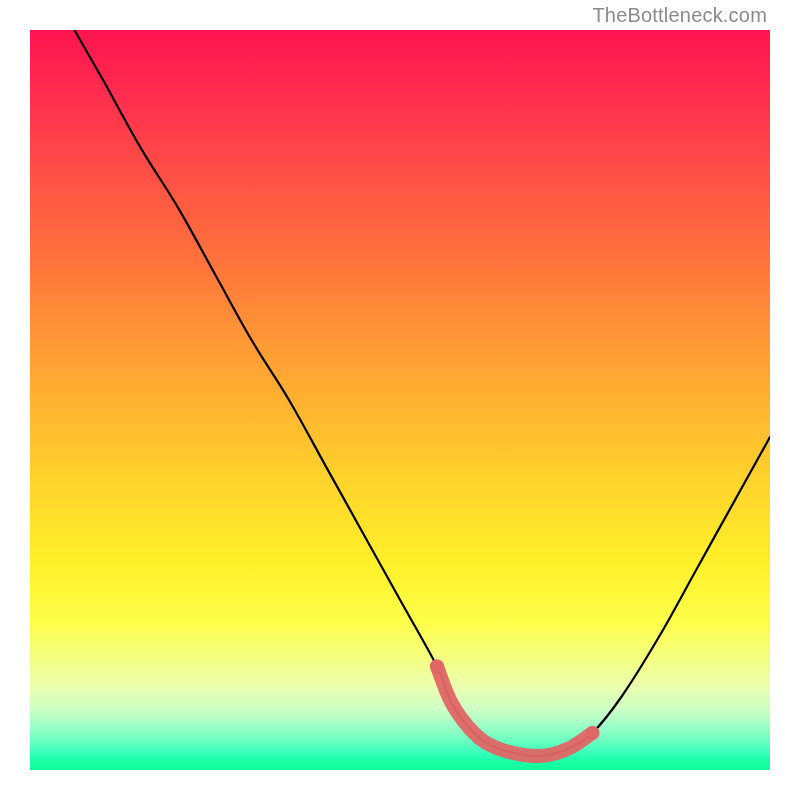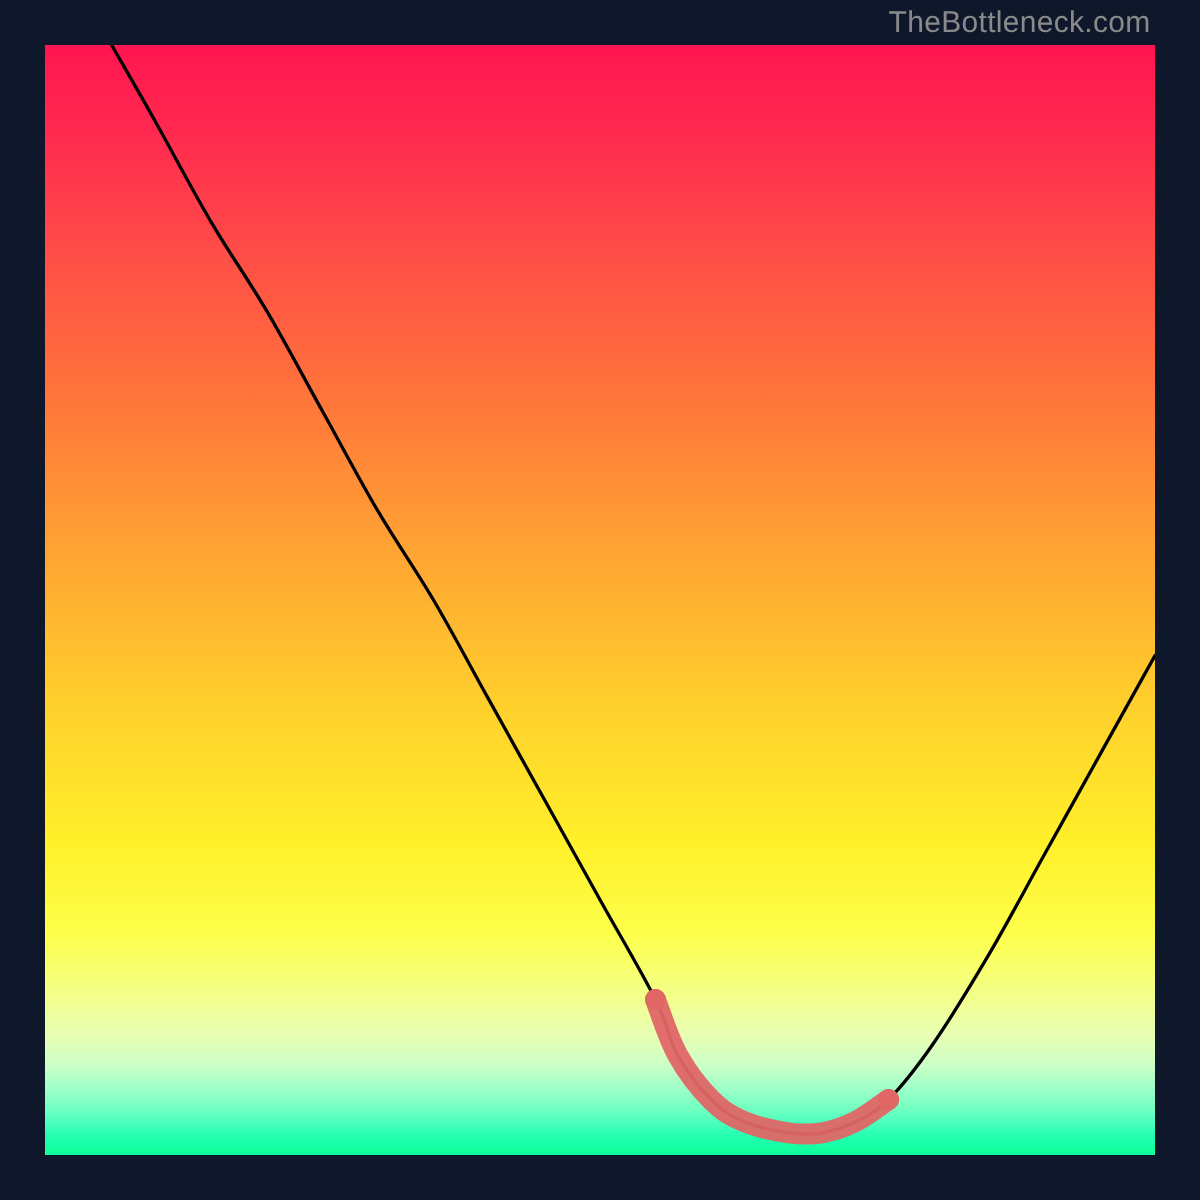--- a/index.html
+++ b/index.html
@@ -8,21 +8,21 @@
     width: 800px;
     height: 800px;
     background: #000;
     overflow: hidden;
     font-family: Arial, Helvetica, sans-serif;
   }
   .stage {
     position: relative;
     width: 800px;
     height: 800px;
-    background: #0f172a;
+    background: #ffffff;
   }
   .plot {
     position: absolute;
     left: 30px;
     top: 30px;
     width: 740px;
     height: 740px;
     overflow: hidden;
   }
   .gradient {

